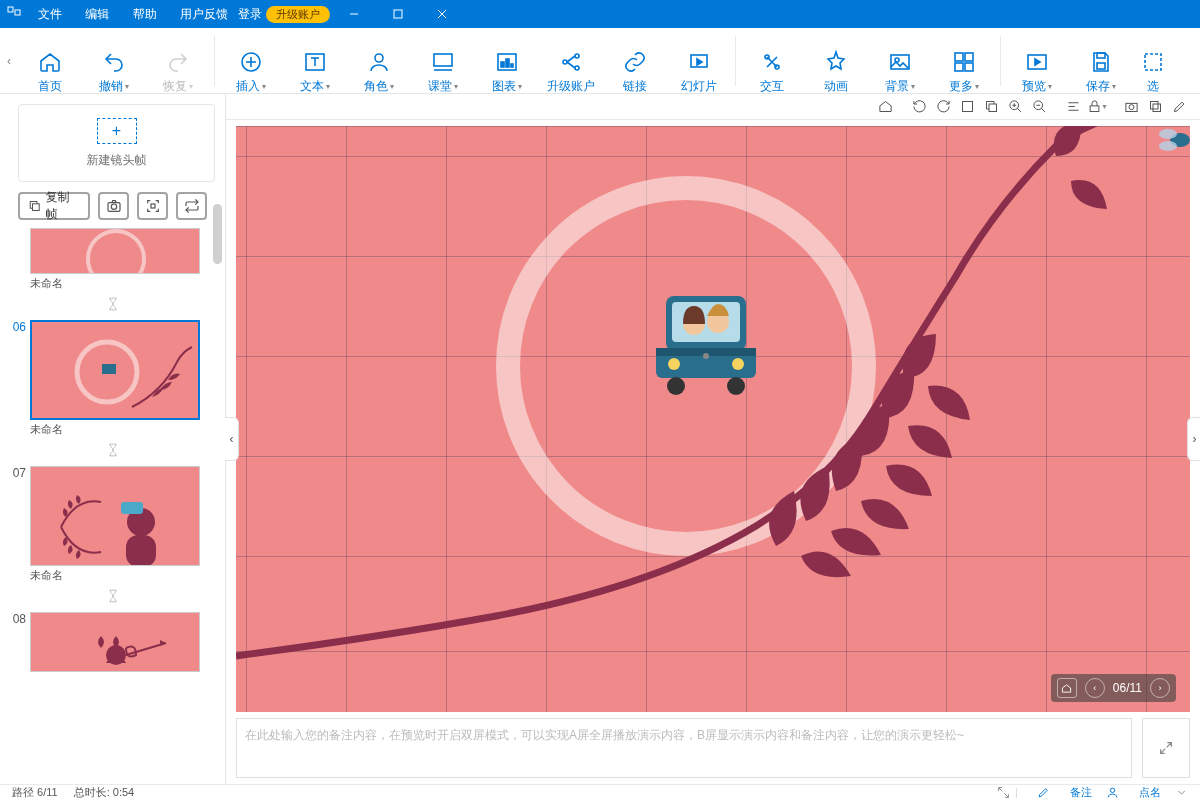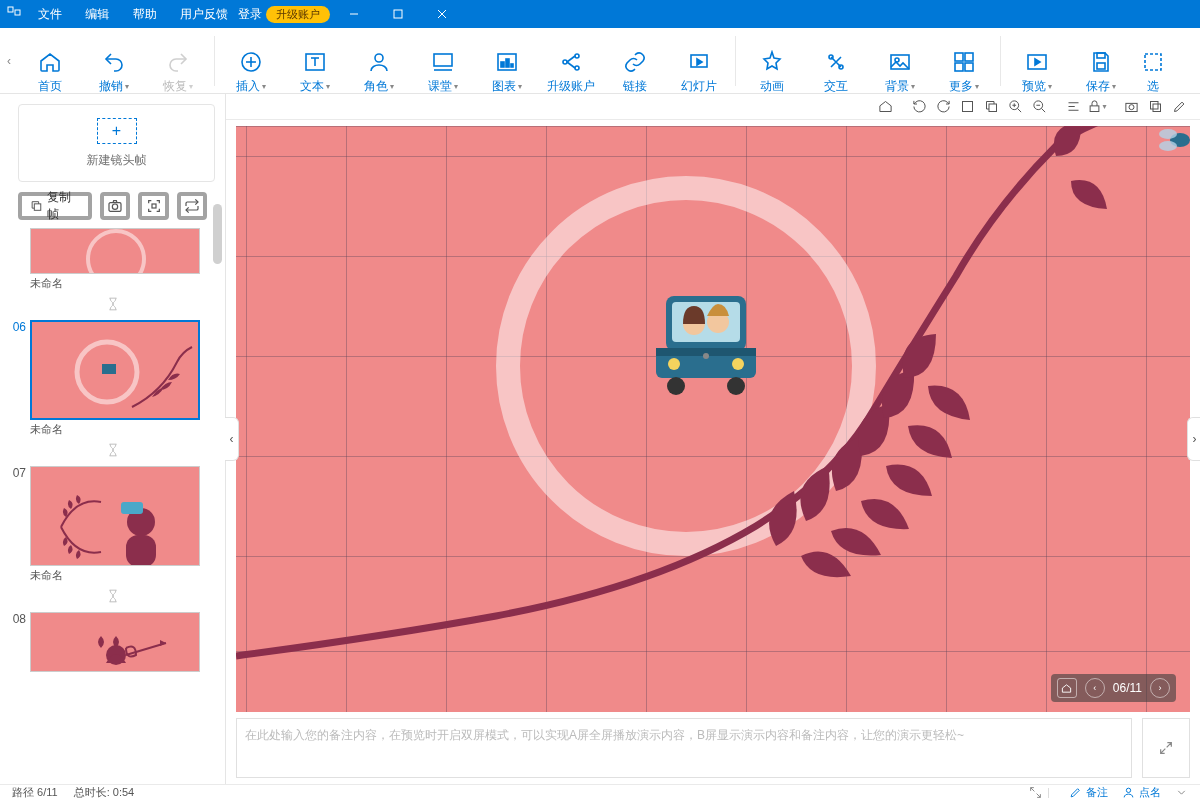--- a/index.html
+++ b/index.html
@@ -25,21 +25,21 @@
 .chev { font-size: 8px; color: #888; }
 
 .workspace { display: flex; height: 690px; }
 .sidebar { width: 226px; border-right: 1px solid #e5e5e5; position: relative; display: flex; flex-direction: column; }
 .sidebar .scroll { position: absolute; right: 3px; top: 110px; width: 9px; height: 60px; background: #d0d0d0; border-radius: 5px; }
 .newframe { margin: 10px 10px 10px 18px; border: 1px solid #e5e5e5; border-radius: 4px; height: 78px; display: flex; flex-direction: column; align-items: center; justify-content: center; gap: 8px; }
 .newframe .box { width: 40px; height: 26px; border: 1px dashed #0078d7; position: relative; }
 .newframe .box .plus { position: absolute; left: 50%; top: 50%; transform: translate(-50%, -50%); color: #0078d7; font-size: 16px; }
 .newframe .txt { color: #737373; font-size: 12px; }
 .sidebtns { display: flex; align-items: center; padding: 0 18px 8px 18px; gap: 8px; }
-.sidebtns .b { height: 28px; border: 4px solid #a3a3a3; border-radius: 4px; display: flex; align-items: center; justify-content: center; padding: 0 8px; gap: 4px; }
+.sidebtns .b { height: 28px; border: 2px solid #a3a3a3; border-radius: 4px; display: flex; align-items: center; justify-content: center; padding: 0 8px; gap: 4px; }
 .sidebtns .b.icon { width: 32px; padding: 0; }
 
 .thumbs { flex: 1; overflow: hidden; padding: 0 2px; }
 .thumb { margin-bottom: 4px; }
 .thumb .num { position: absolute; left: -26px; top: 0; color: #0078d7; font-size: 12px; width: 22px; text-align: right; }
 .thumb .frame { position: relative; margin-left: 28px; }
 .thumb .img { width: 170px; height: 100px; background: #f08a8a; border: 1px solid #ccc; position: relative; overflow: hidden; }
 .thumb.active .img { border: 2px solid #0078d7; }
 .thumb .img.partial { height: 46px; }
 .thumb .cap { font-size: 11px; color: #555; padding: 2px 0 0 28px; }
@@ -59,21 +59,21 @@
 .nav-pill { position: absolute; right: 14px; bottom: 10px; background: rgba(60,60,60,0.6); border-radius: 4px; height: 28px; display: flex; align-items: center; padding: 0 6px; gap: 8px; color: #fff; font-size: 12px; }
 .nav-pill .nb { width: 20px; height: 20px; border: 1px solid rgba(255,255,255,0.5); border-radius: 50%; display: flex; align-items: center; justify-content: center; font-size: 9px; }
 .nav-pill .home { border-radius: 3px; }
 
 .notes-row { height: 66px; display: flex; padding: 0 10px 6px 10px; gap: 10px; }
 .notes { flex: 1; border: 1px solid #e0e0e0; padding: 8px; color: #bbb; font-size: 12px; }
 .expand-box { width: 48px; border: 1px solid #e0e0e0; display: flex; align-items: center; justify-content: center; color: #888; }
 
 .statusbar { height: 16px; background: #fff; border-top: 1px solid #eaeaea; display: flex; align-items: center; font-size: 11px; color: #555; padding: 0 12px; }
 .statusbar .fill { flex: 1; }
-.statusbar .st { display: flex; align-items: center; gap: 4px; margin-left: 14px; color: #0078d7; }
+.statusbar .st { display: flex; align-items: center; gap: 20px; margin-left: 14px; color: #0078d7; }
 .statusbar .sep2 { width: 1px; height: 10px; background: #ddd; margin: 0 6px; }
 
 .icon-svg { width: 20px; height: 20px; }
 .icon-svg.big { width: 24px; height: 24px; }
 </style>
 </head>
 <body>
 
 <div class="titlebar">
   <div class="logo">
@@ -241,34 +241,34 @@
           </svg>
         </div>
       <div class="lbl">幻灯片</div>
     </div>
   </div>
   <div class="sep"></div>
   <div class="group">
     <div class="tbtn blue">
       <div class="ico">
           <svg class="icon-svg big" viewBox="0 0 24 24" fill="none" stroke="#0078d7" stroke-width="1.6">
-            <path d="M12 2l2 6 6 1-4 4 1 6-5-3-5 3 1-6-4-4 6-1z"></path>
-          </svg>
-        </div>
-      <div class="lbl">动画</div>
-    </div>
-    <div class="tbtn blue">
-      <div class="ico">
-          <svg class="icon-svg big" viewBox="0 0 24 24" fill="none" stroke="#0078d7" stroke-width="1.6">
             <path d="M7 17L17 7M7 7l10 10"></path>
             <circle cx="7" cy="7" r="2"></circle>
             <circle cx="17" cy="17" r="2"></circle>
           </svg>
         </div>
       <div class="lbl">交互</div>
+    </div>
+    <div class="tbtn blue">
+      <div class="ico">
+          <svg class="icon-svg big" viewBox="0 0 24 24" fill="none" stroke="#0078d7" stroke-width="1.6">
+            <path d="M12 2l2 6 6 1-4 4 1 6-5-3-5 3 1-6-4-4 6-1z"></path>
+          </svg>
+        </div>
+      <div class="lbl">动画</div>
     </div>
     <div class="tbtn blue">
       <div class="ico">
           <svg class="icon-svg big" viewBox="0 0 24 24" fill="none" stroke="#0078d7" stroke-width="1.6">
             <rect x="3" y="5" width="18" height="14"></rect>
             <circle cx="9" cy="10" r="2"></circle>
             <path d="M3 17l5-5 4 4 3-3 6 6"></path>
           </svg>
         </div>
       <div class="lbl">

